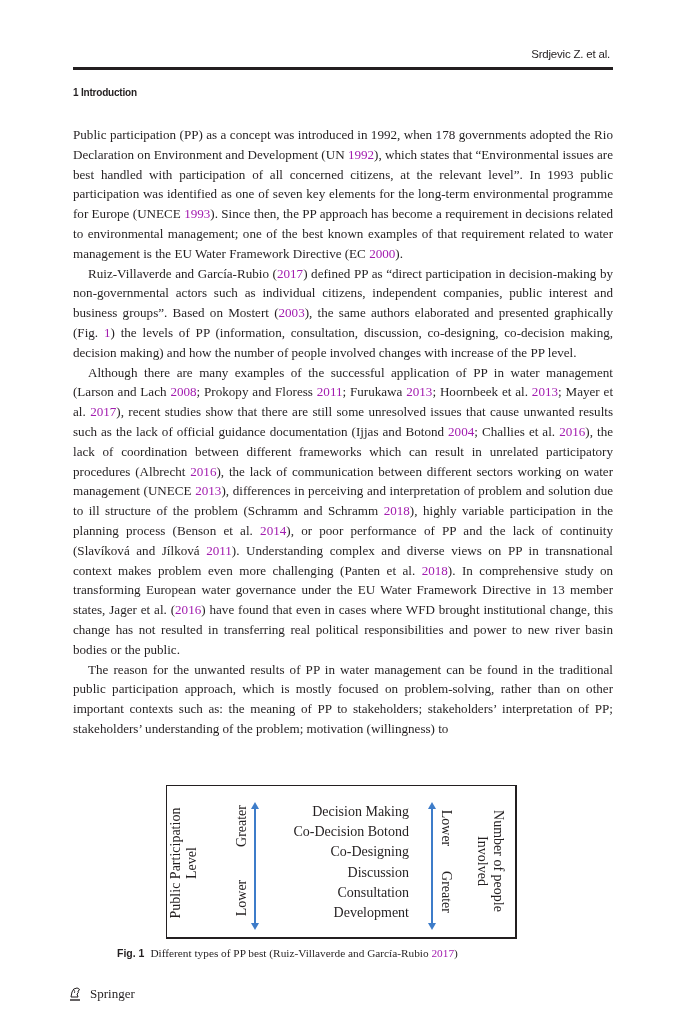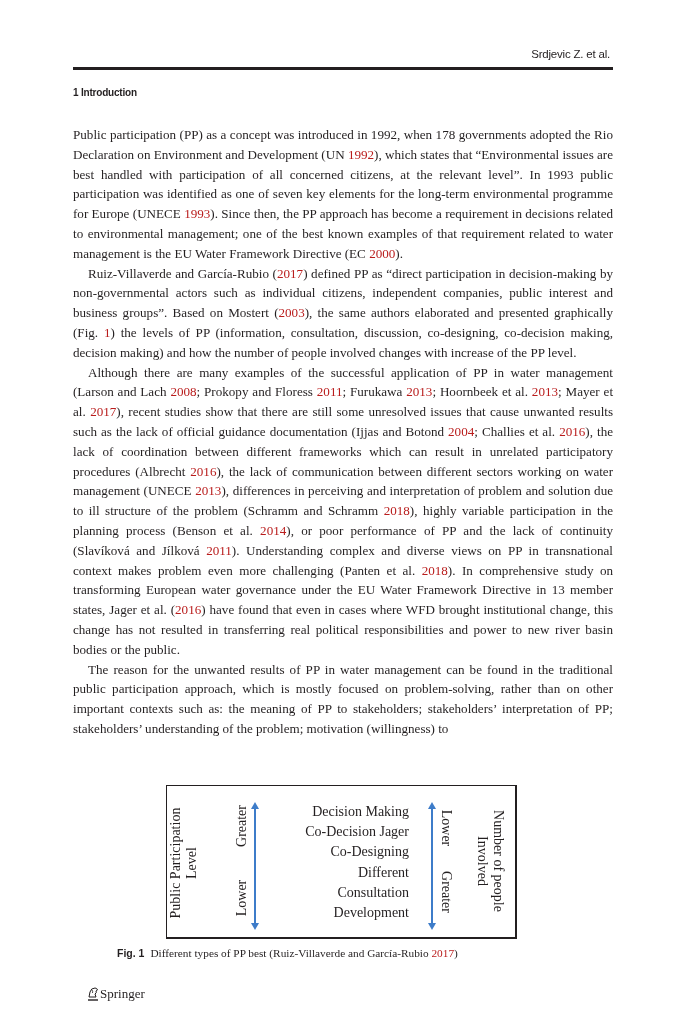--- a/index.html
+++ b/index.html
@@ -18,21 +18,21 @@
     font-family: "Liberation Sans", sans-serif; font-size: 10px; font-weight: bold; color: #231f20;
     letter-spacing: -0.2px;
   }
   .body-text {
     position: absolute; left: 73px; top: 125px; width: 540px;
     font-family: "Liberation Serif", serif; font-size: 13.1px; line-height: 19.8px;
     text-align: justify; color: #231f20;
   }
   .body-text p { margin: 0; text-indent: 0; }
   .body-text p.indent { text-indent: 15px; }
-  .cite { color: #b91c1c; }
+  .cite { color: #a21caf; }
   .figure-box {
     position: absolute; left: 166px; top: 785px; width: 351px; height: 154px;
     border: 1px solid #231f20; border-right-width: 2px; border-bottom-width: 2px; box-sizing: border-box;
     background: #fff;
     font-family: "Liberation Serif", serif; color: #231f20;
   }
   .rot-left {
     position: absolute; transform-origin: center center; transform: rotate(-90deg);
     white-space: nowrap; font-size: 14px; line-height: 16px; text-align: center;
   }
@@ -52,21 +52,21 @@
     border-left: 4px solid transparent; border-right: 4px solid transparent;
   }
   .arrow::before { top: -6px; border-bottom: 7px solid #3d7cc9; }
   .arrow::after { bottom: -6px; border-top: 7px solid #3d7cc9; }
   .caption {
     position: absolute; left: 73px; top: 947px;
     font-family: "Liberation Serif", serif; font-size: 11.3px; color: #231f20;
   }
   .caption .fig-label { font-family: "Liberation Sans", sans-serif; font-weight: bold; font-size: 10.5px; margin-right: 6px; padding-left: 44px; }
   .footer {
-    position: absolute; left: 86px; top: 986px; display: flex; align-items: center; gap: 0;
+    position: absolute; left: 68px; top: 986px; display: flex; align-items: center; gap: 8px;
     font-family: "Liberation Serif", serif; font-size: 13px; color: #231f20;
   }
   .springer-logo { width: 14px; height: 16px; display: inline-block; }
 </style>
 </head>
 <body>
 
 <div class="header-author">Srdjevic Z. et al.</div>
 <div class="header-rule"></div>
 
@@ -86,23 +86,23 @@
     <div>Level</div>
   </div>
 
   <div class="rot-left" style="left:45px; top:32px; width:60px; height:16px;">Greater</div>
   <div class="rot-left" style="left:48px; top:104px; width:54px; height:16px;">Lower</div>
 
   <div class="arrow" style="left:87px; top:22px; height:116px;"></div>
 
   <div class="levels">
     <div>Decision Making</div>
-    <div>Co-Decision Jager</div>
+    <div>Co-Decision Botond</div>
     <div>Co-Designing</div>
-    <div>Different</div>
+    <div>Discussion</div>
     <div>Consultation</div>
     <div>Development</div>
   </div>
 
   <div class="arrow" style="left:264px; top:22px; height:116px;"></div>
 
   <div class="rot-right" style="left:252px; top:34px; width:54px; height:16px;">Lower</div>
   <div class="rot-right" style="left:249px; top:98px; width:60px; height:16px;">Greater</div>
 
   <div class="rot-right" style="left:257px; top:58px; width:130px; height:34px;">

